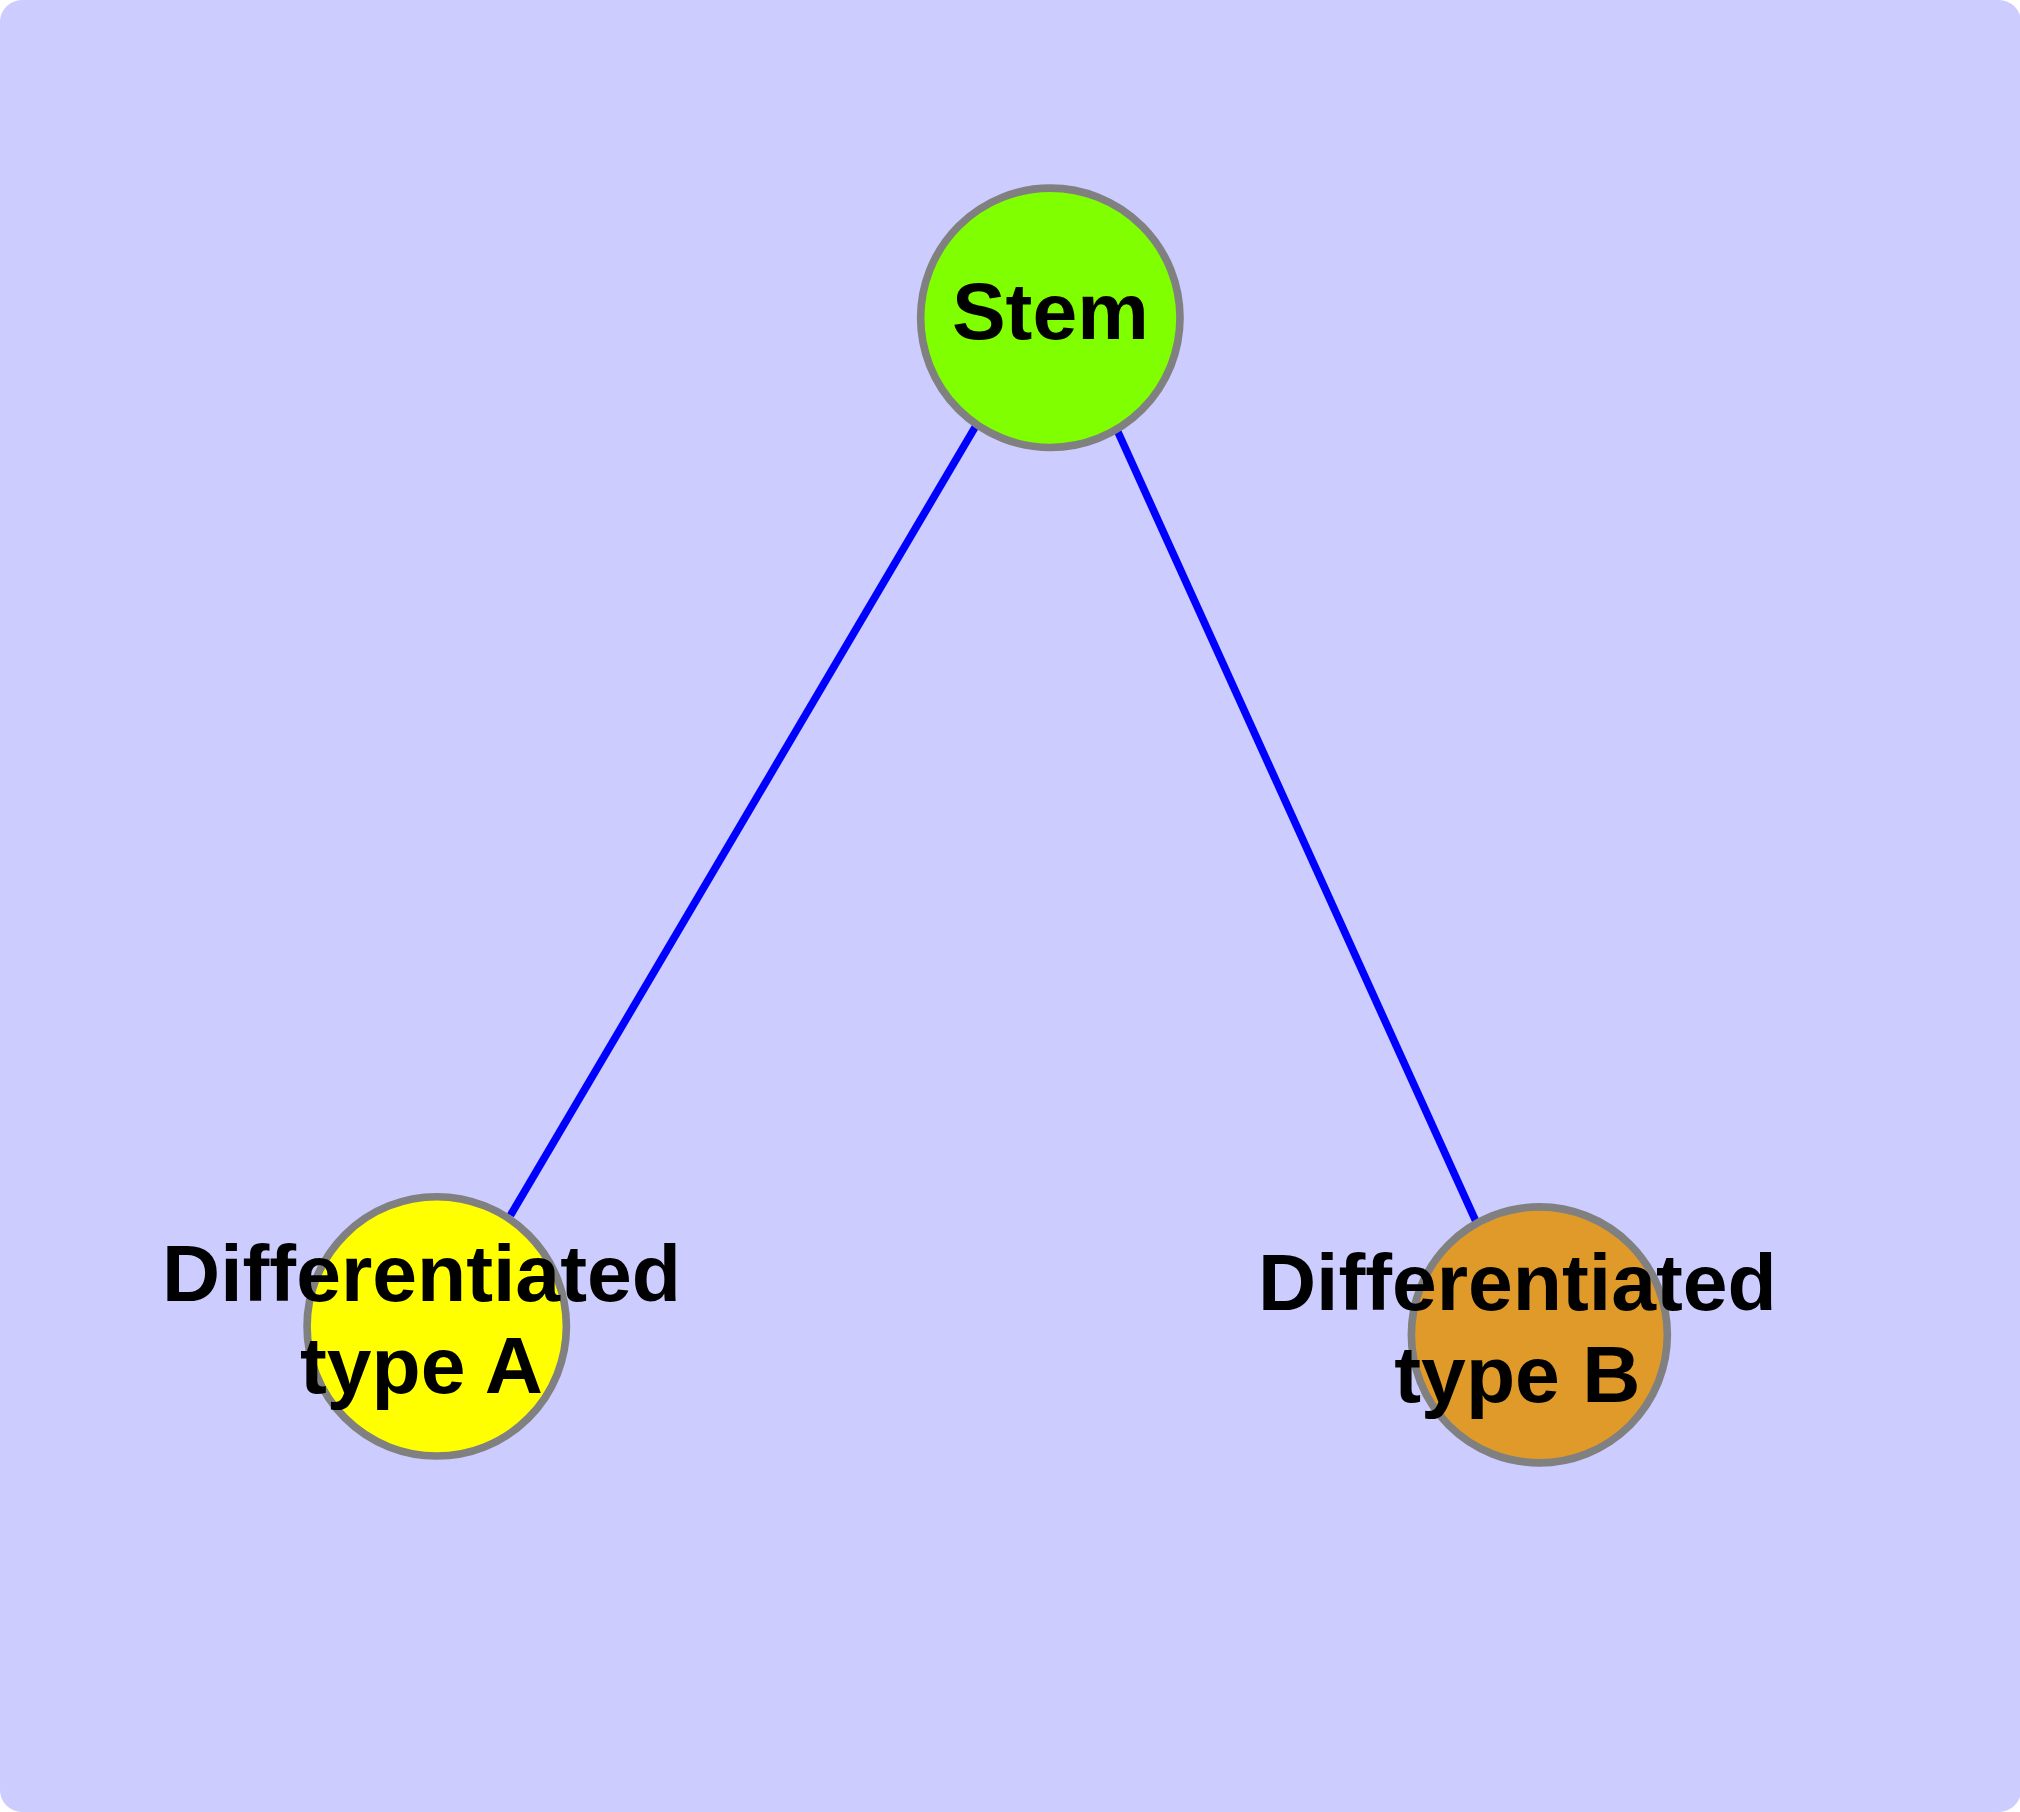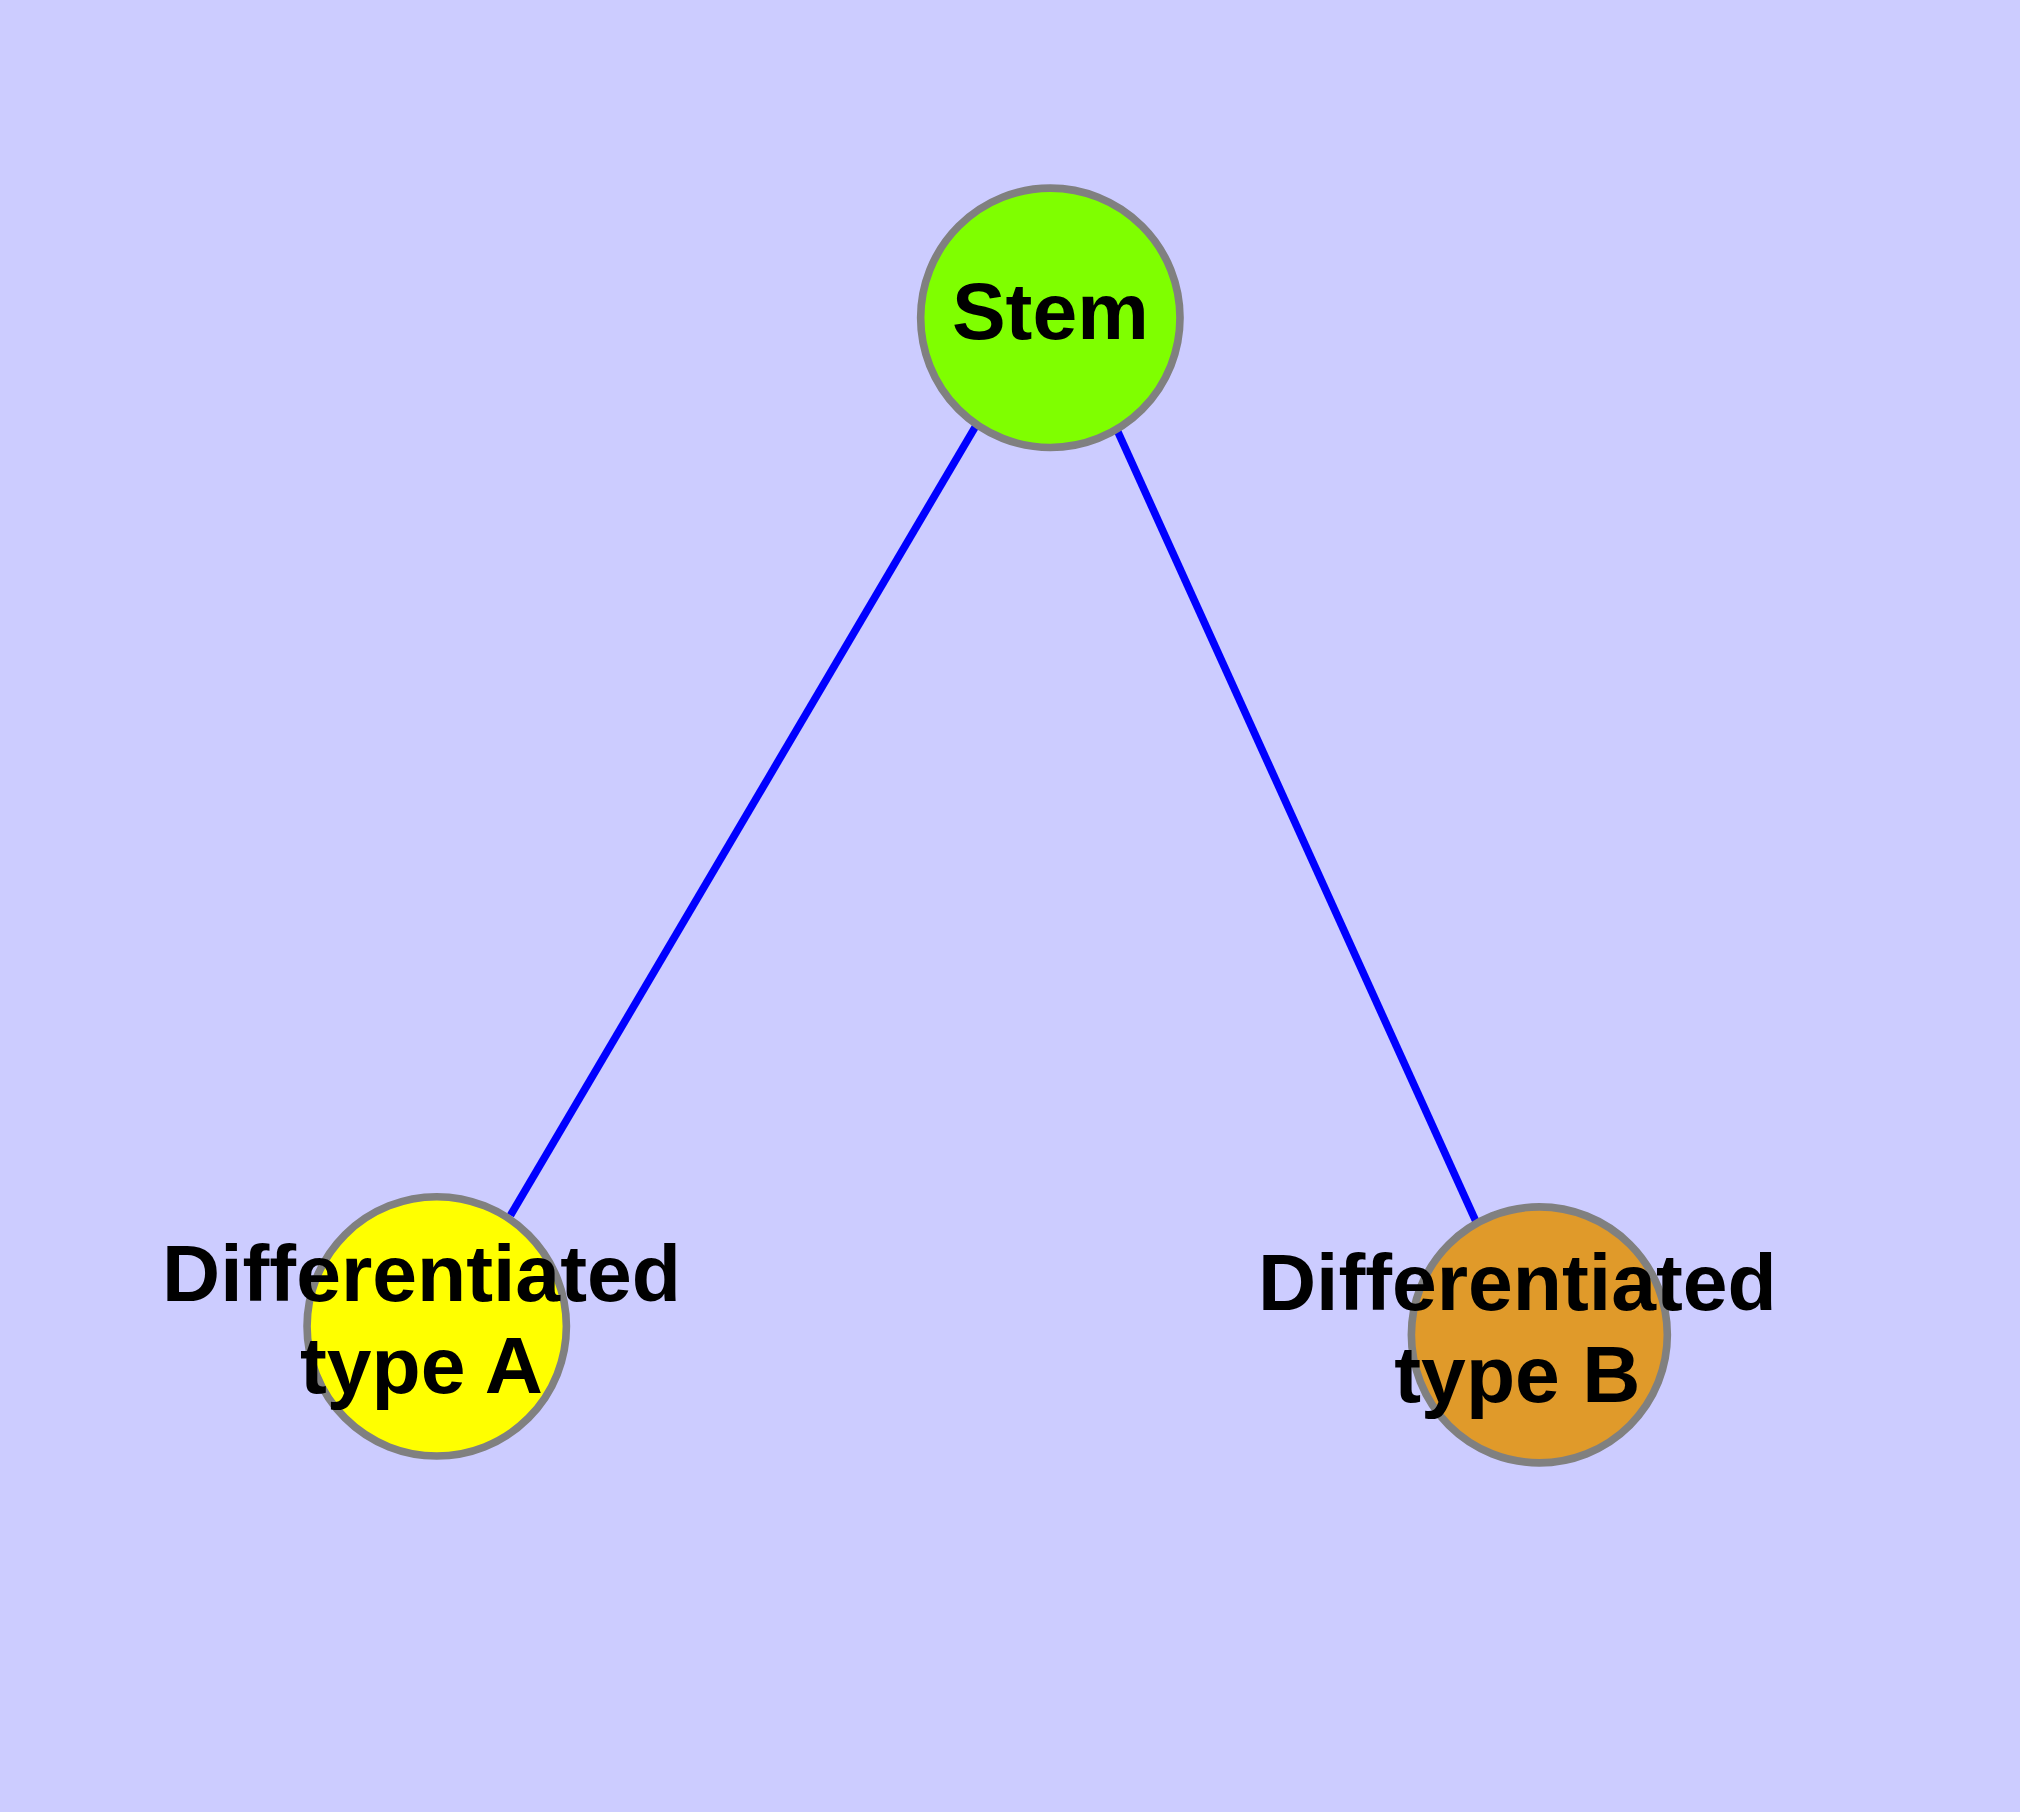--- a/index.html
+++ b/index.html
@@ -7,20 +7,21 @@
     margin: 0;
     padding: 0;
     background: #ffffff;
   }
   #canvas {
     position: relative;
     width: 2021px;
     height: 1812px;
     overflow: hidden;
     font-family: "Liberation Sans", "DejaVu Sans", sans-serif;
+    border-radius: 22px;
   }
   #graph-background {
     position: absolute;
     left: 0;
     top: 0;
     width: 100%;
     height: 100%;
   }
   #graph-svg {
     position: absolute;

